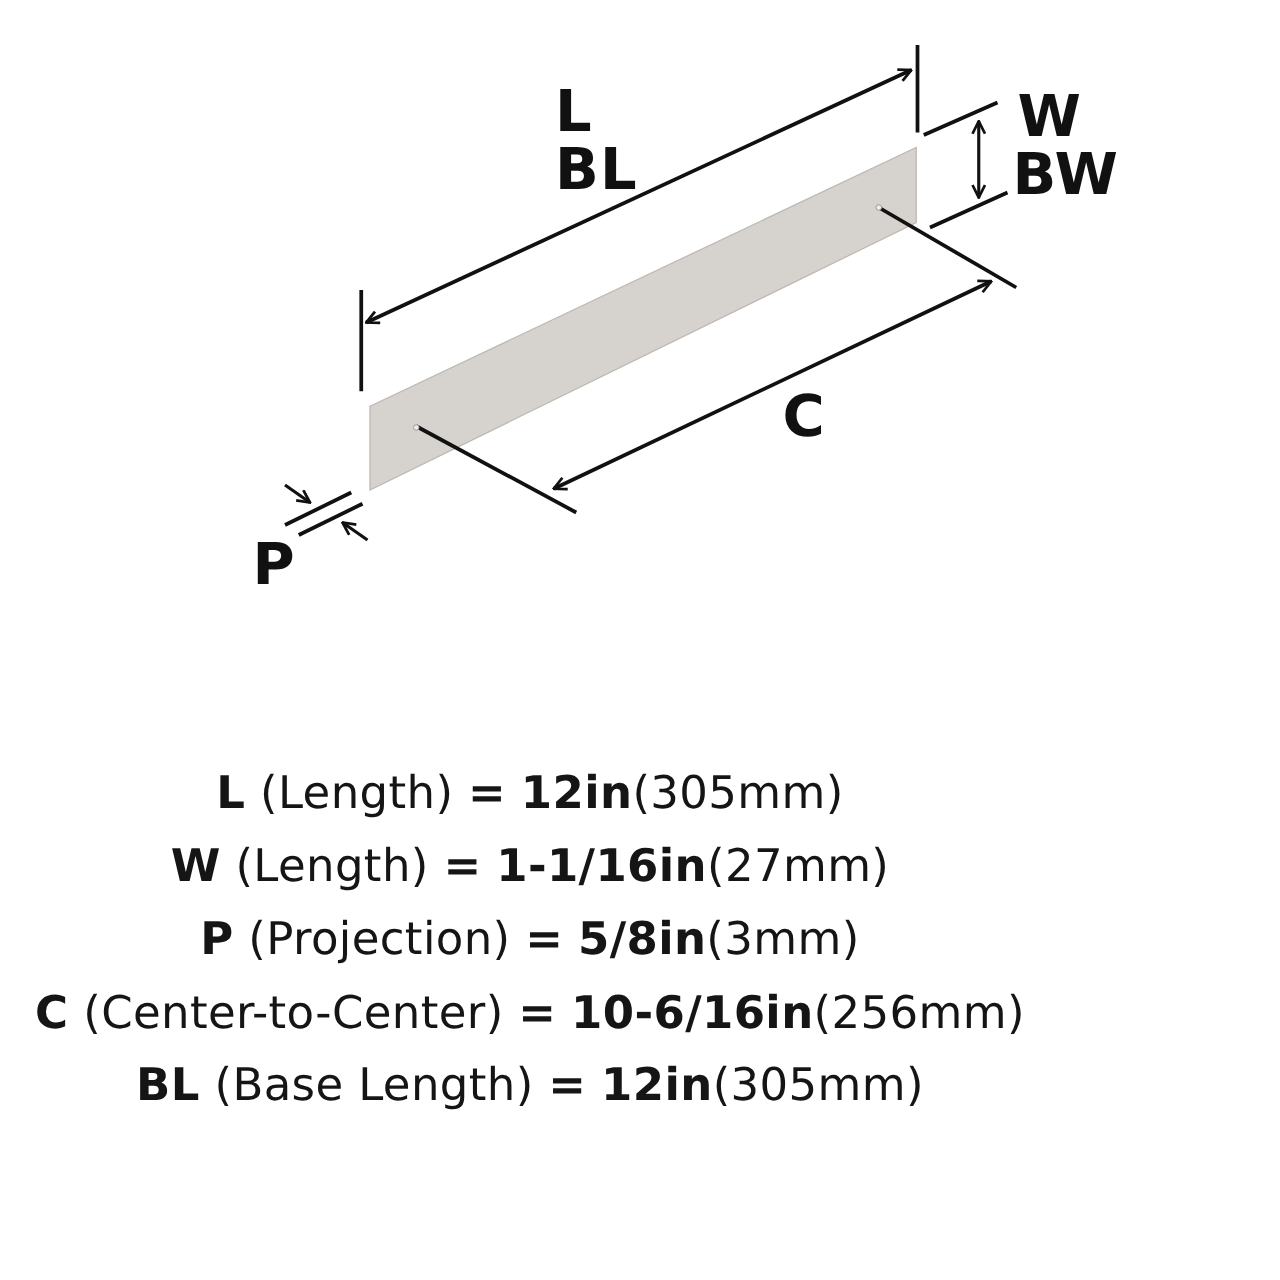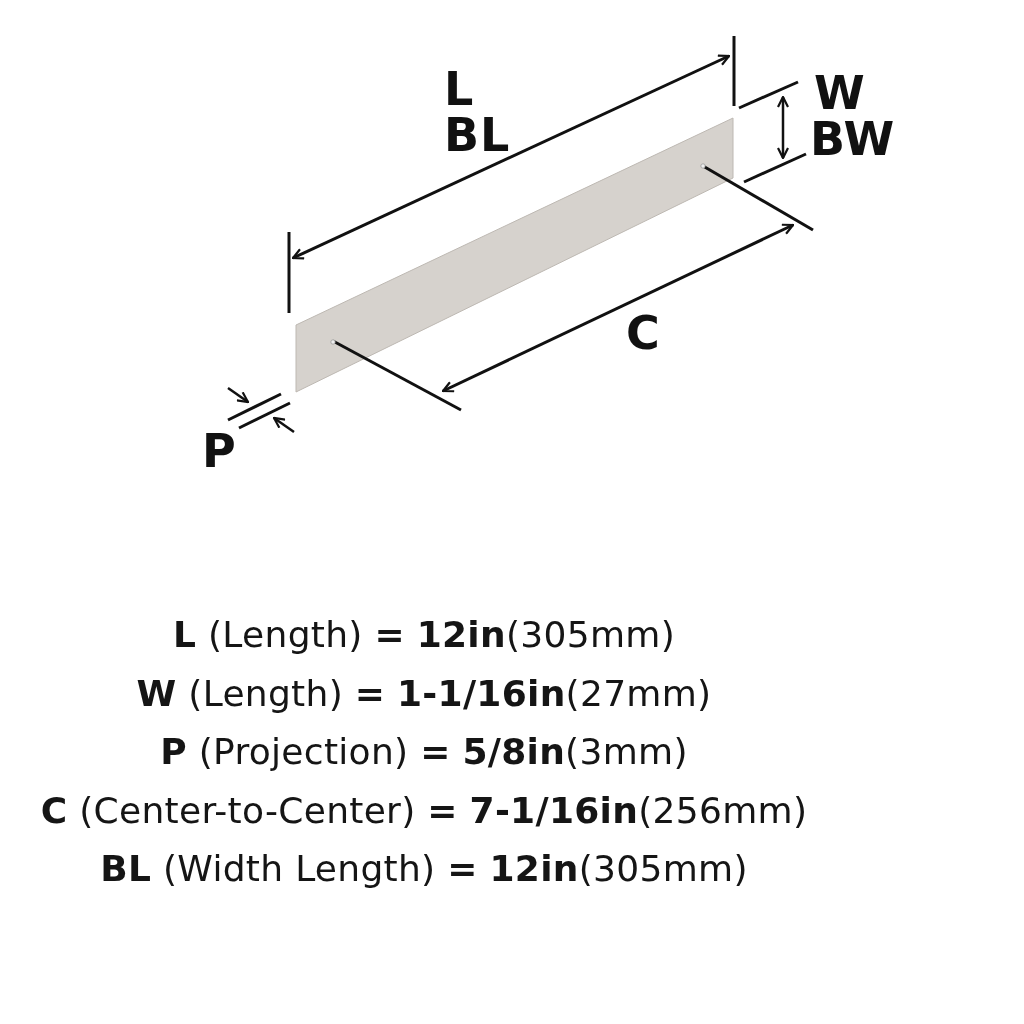--- a/index.html
+++ b/index.html
@@ -77,21 +77,21 @@
   <div class="spec-row">
     <span class="code">P</span>
     <span class="name">(Projection)</span>
     <span class="eq">=</span>
     <span class="inch">5/8in</span><span class="mm">(3mm)</span>
   </div>
   <div class="spec-row">
     <span class="code">C</span>
     <span class="name">(Center-to-Center)</span>
     <span class="eq">=</span>
-    <span class="inch">7-1/16in</span><span class="mm">(256mm)</span>
+    <span class="inch">10-6/16in</span><span class="mm">(256mm)</span>
   </div>
   <div class="spec-row">
     <span class="code">BL</span>
-    <span class="name">(Width Length)</span>
+    <span class="name">(Base Length)</span>
     <span class="eq">=</span>
     <span class="inch">12in</span><span class="mm">(305mm)</span>
   </div>
 </div>
 
 </body></html>

